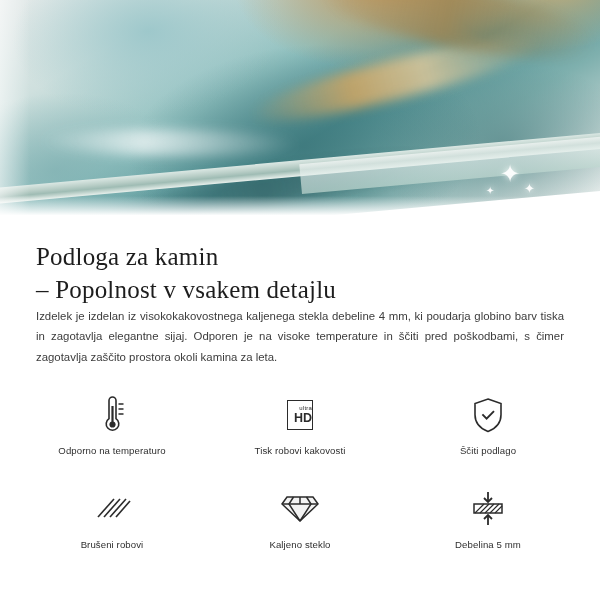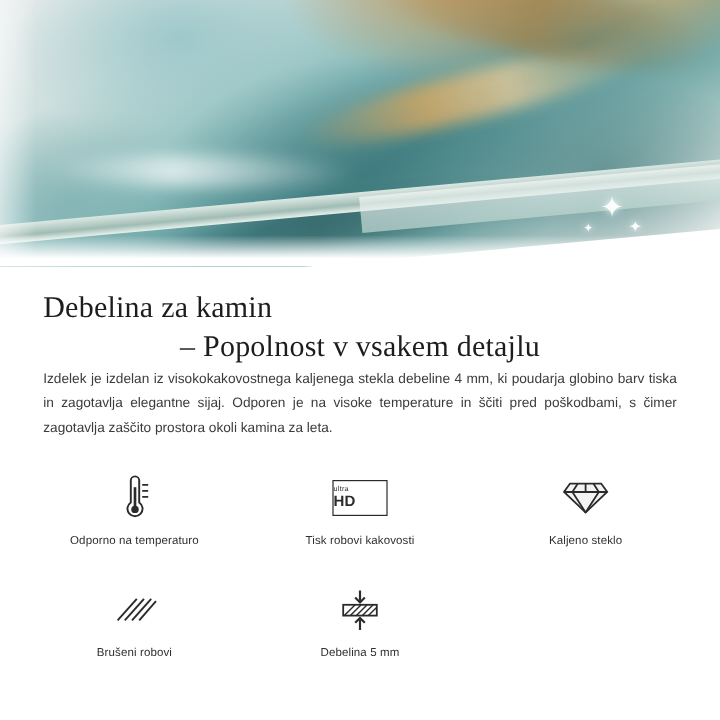--- a/index.html
+++ b/index.html
@@ -103,21 +103,21 @@
   
   .content { padding: 18px 36px 0 36px; }
   h1.title {
     font-family: "Liberation Serif", serif;
     font-weight: 400;
     color: #1d1d1d;
     font-size: 25px;
     line-height: 1.32;
     letter-spacing: .2px;
   }
-  h1.title .l2 { display: block; text-align: center; }
+  h1.title .l2 { display: block; }
   p.body {
     font-size: 11.4px;
     line-height: 1.78;
     color: #3c3c3c;
     text-align: justify;
     max-width: 528px;
   }
 
   
   .features {
@@ -142,24 +142,24 @@
     color: #2b2b2b;
   }
   .feature .cap {
     margin-top: 8px;
     font-size: 9.6px;
     color: #2f2f2f;
     text-align: center;
     letter-spacing: .1px;
   }
   .ultrahd {
-    width: 46px; height: 30px;
+    width: 26px; height: 30px;
     border: 1.6px solid #2b2b2b;
     display: flex; flex-direction: column;
-    align-items: flex-start; justify-content: center;
+    align-items: flex-end; justify-content: center;
     line-height: 1;
   }
   .ultrahd .u { font-size: 6px; letter-spacing: .2px; }
   .ultrahd .hd { font-size: 12.5px; font-weight: bold; margin-top: 1px; }
 </style>
 </head>
 <body>
 
 <div class="page">
 
@@ -174,21 +174,21 @@
     <div class="glassSide"></div>
     <span class="sparkle s1">✦</span>
     <span class="sparkle s2">✦</span>
     <span class="sparkle s3">✦</span>
     <div class="heroFadeLeft"></div>
     <div class="heroFadeBottom"></div>
   </div>
 
   <div class="content">
     <h1 class="title">
-      <span class="l1">Debelina za kamin</span>
+      <span class="l1">Podloga za kamin</span>
       <span class="l2">– Popolnost v vsakem detajlu</span>
     </h1>
     <p class="body">Izdelek je izdelan iz visokokakovostnega kaljenega stekla debeline 4 mm, ki poudarja globino barv tiska in zagotavlja elegantne sijaj. Odporen je na visoke temperature in ščiti pred poškodbami, s čimer zagotavlja zaščito prostora okoli kamina za leta.</p>
   </div>
 
   <div class="features">
 
     <div class="feature">
       <div class="ico">
         <svg width="34" height="40" viewBox="0 0 34 40" fill="none" stroke="#2b2b2b" stroke-width="1.6">
@@ -204,44 +204,53 @@
     <div class="feature">
       <div class="ico">
         <div class="ultrahd">
           <span class="u">ultra</span>
           <span class="hd">HD</span>
         </div>
       </div>
       <div class="cap">Tisk robovi kakovosti</div>
     </div>
 
+    <div class="feature">
+      <div class="ico">
+        <svg width="36" height="40" viewBox="0 0 36 40" fill="none" stroke="#2b2b2b" stroke-width="1.6">
+          <path d="M18 4 31 8.5v11.2C31 28 25.4 33.6 18 36.5 10.6 33.6 5 28 5 19.7V8.5z"></path>
+          <path d="M12.4 19.4l4.2 4.3 7.4-7.6" stroke-width="1.9"></path>
+        </svg>
+      </div>
+      <div class="cap">Ščiti podlago</div>
+    </div>
+
+    <div class="feature">
+      <div class="ico">
+        <svg width="40" height="34" viewBox="0 0 40 34" stroke="#2b2b2b" stroke-width="1.6" fill="none">
+          <path d="M6 25 22 7"></path>
+          <path d="M12 25 28 7"></path>
+          <path d="M18 25 34 7"></path>
+          <path d="M24 25 38 9"></path>
+        </svg>
+      </div>
+      <div class="cap">Brušeni robovi</div>
+    </div>
 
     <div class="feature">
       <div class="ico">
         <svg width="40" height="34" viewBox="0 0 40 34" fill="none" stroke="#2b2b2b" stroke-width="1.5">
           <path d="M7 5h26l5 7-18 17L2 12z" fill="#2b2b2b" fill-opacity="0.06"></path>
           <path d="M2 12h36"></path>
           <path d="M13.5 5 9 12l11 17"></path>
           <path d="M26.5 5 31 12 20 29"></path>
           <path d="M20 5v7"></path>
         </svg>
       </div>
       <div class="cap">Kaljeno steklo</div>
-    </div>
-
-    <div class="feature">
-      <div class="ico">
-        <svg width="40" height="34" viewBox="0 0 40 34" stroke="#2b2b2b" stroke-width="1.6" fill="none">
-          <path d="M6 25 22 7"></path>
-          <path d="M12 25 28 7"></path>
-          <path d="M18 25 34 7"></path>
-          <path d="M24 25 38 9"></path>
-        </svg>
-      </div>
-      <div class="cap">Brušeni robovi</div>
     </div>
 
     <div class="feature">
       <div class="ico">
         <svg width="40" height="40" viewBox="0 0 40 40" stroke="#2b2b2b" stroke-width="1.5" fill="none">
           <path d="M20 3v9" stroke-width="1.8"></path>
           <path d="M16 9l4 4 4-4" stroke-width="1.8"></path>
           <rect x="6" y="15" width="28" height="9"></rect>
           <path d="M7 24 16 15M12 24 21 15M17 24 26 15M22 24 31 15M27 24 34 17" stroke-width="1.2"></path>
           <path d="M20 36v-9" stroke-width="1.8"></path>

